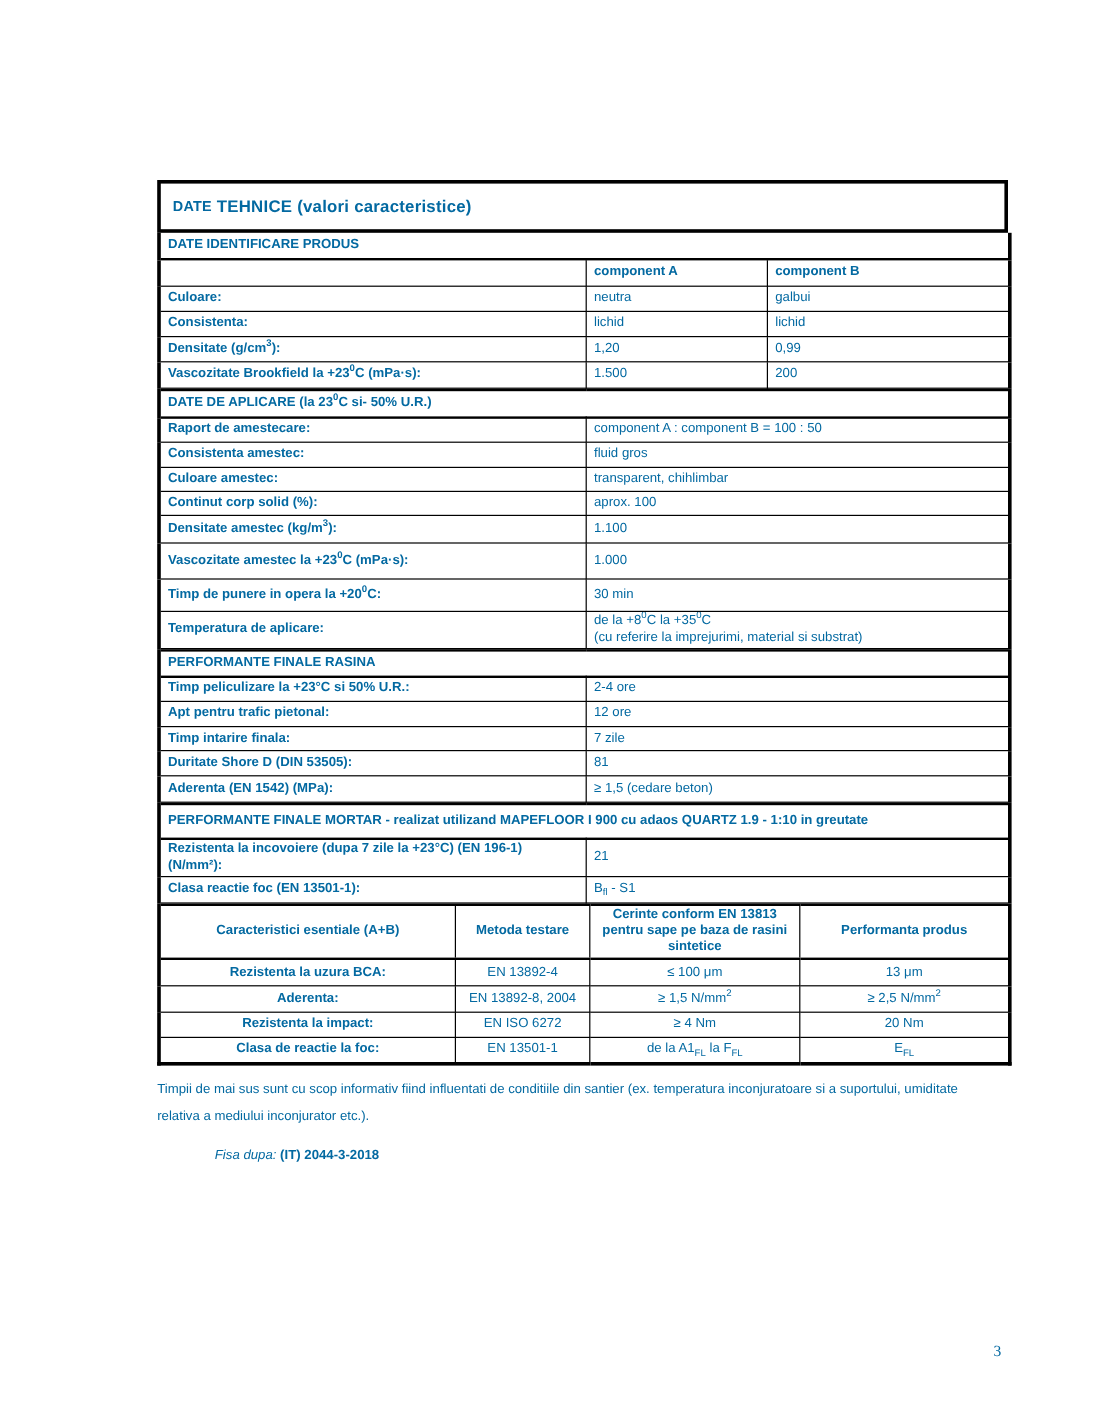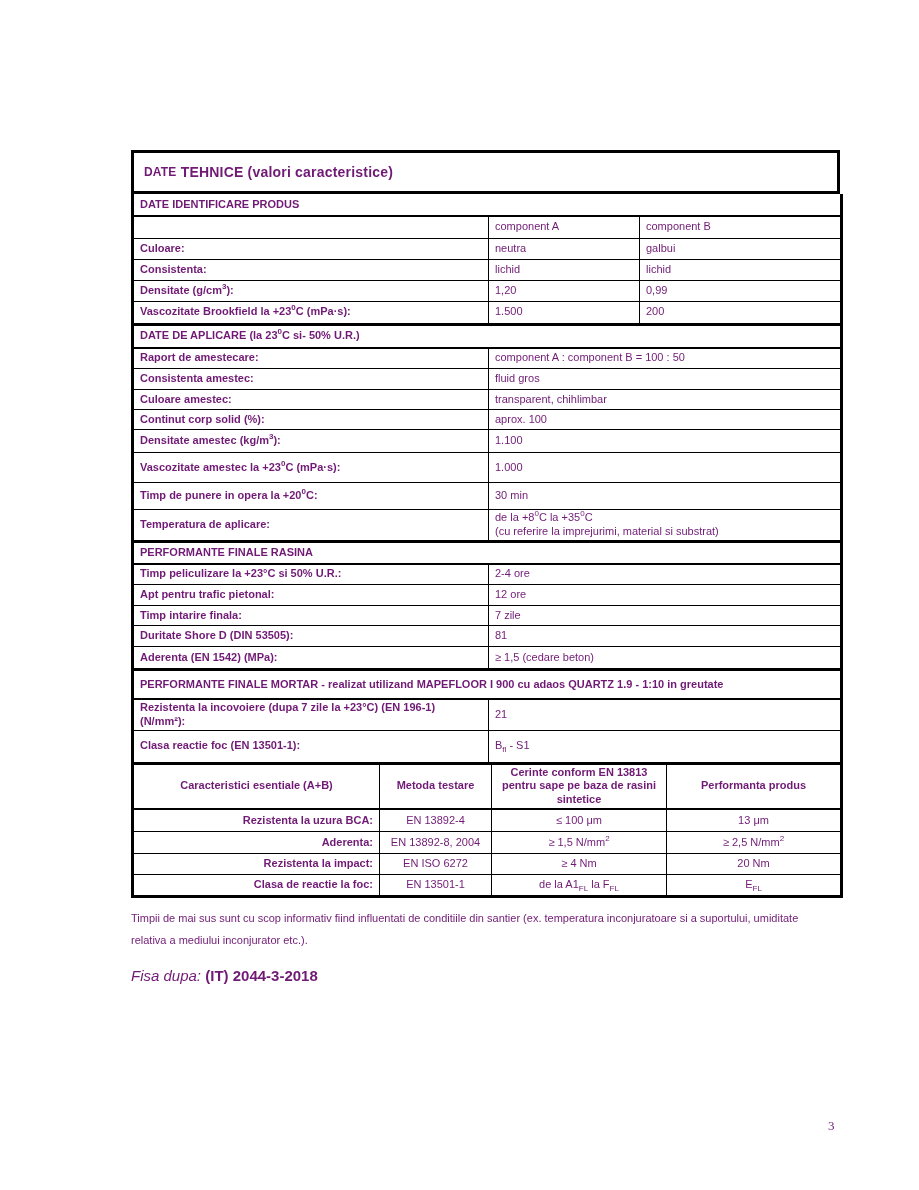--- a/index.html
+++ b/index.html
@@ -1,18 +1,18 @@
 <!DOCTYPE html>
 <html><head>
 <meta charset="utf-8">
 <style>
   html,body { margin:0; padding:0; background:#888; }
   .page {
     width: 919px; height: 1190px; background:#ffffff; position: relative;
-    font-family: "Liberation Sans", sans-serif; color:#701a75;
+    font-family: "Liberation Sans", sans-serif; color:#0369a1;
     margin: 0 auto; overflow: hidden;
   }
   .content { position:absolute; left:131px; top:150px; width:709px; }
 
   .title-box {
     box-sizing:border-box; border:3px solid #000; height:44px;
     display:flex; align-items:center; padding-left:10px;
     font-weight:bold; letter-spacing:0.2px;
   }
   .title-box .t-small { font-size:12px; }
@@ -23,35 +23,35 @@
   }
   table.doc-table td {
     box-sizing:border-box; border:1px solid #000;
     font-size:11px; padding:1px 6px; vertical-align:middle;
     overflow:hidden; line-height:1.25;
   }
   table.doc-table td:first-child { border-left:3px solid #000; }
   table.doc-table td:last-child  { border-right:3px solid #000; }
   tr.sec-hdr td { border-top:2px solid #000; border-bottom:2px solid #000; font-weight:bold; }
   table.first tr.sec-hdr td { border-top:0; }
-  tr.col-hdr td { font-weight:normal; }
+  tr.col-hdr td { font-weight:bold; }
   td.lbl { font-weight:bold; }
   table.centered td { text-align:center; }
-  table.centered td.lbl { text-align:right; }
+  table.centered td.lbl { text-align:center; }
   table.centered tr.col-hdr td { text-align:center; font-weight:bold; }
   table.last-table tr:last-child td { border-bottom:3px solid #000; }
   table.centered tr.col-hdr td { border-top:2px solid #000; border-bottom:2px solid #000; }
 
   sup { font-size:8px; line-height:0; vertical-align:super; }
   sub { font-size:8px; line-height:0; vertical-align:sub; }
 
   .footnote {
     margin-top:9px; font-size:11px; line-height:22px; width:705px;
   }
-  .fisa { margin-top:16px; font-size:15px; }
+  .fisa { margin-top:16px; font-size:11px;margin-left:48px; }
   .fisa .fi { font-style:italic; }
   .fisa .fb { font-weight:bold; white-space:pre; }
 
   .page-number {
     position:absolute; left:828px; top:1118px; font-size:13px;
     font-family:"Liberation Serif", serif;
   }
 </style>
 </head>
 <body>
@@ -182,21 +182,21 @@
             <col style="width: 353px;">
           </colgroup>
           <tbody>
             <tr class="sec-hdr" style="height: 29px;">
               <td colspan="2">PERFORMANTE FINALE MORTAR - realizat utilizand MAPEFLOOR I 900 cu adaos QUARTZ 1.9 - 1:10 in greutate</td>
             </tr>
             <tr class="data-row" style="height: 23px;">
               <td class="lbl">Rezistenta la incovoiere (dupa 7 zile la +23°C)  (EN 196-1) (N/mm²):</td>
               <td class="val">21</td>
             </tr>
-            <tr class="data-row" style="height: 32px;">
+            <tr class="data-row" style="height: 22px;">
               <td class="lbl">Clasa reactie foc (EN 13501-1):</td>
               <td class="val">B<sub>fl</sub> - S1</td>
             </tr>
           </tbody>
         </table>
         <table class="doc-table centered last-table">
           <colgroup>
             <col style="width: 247px;">
             <col style="width: 112px;">
             <col style="width: 175px;">

